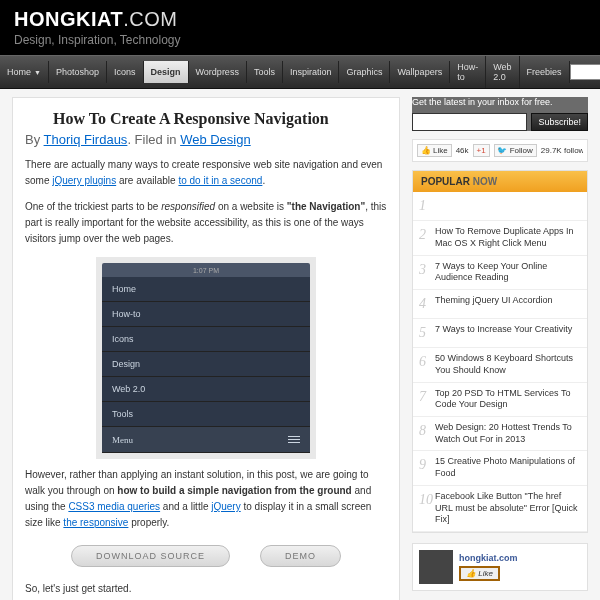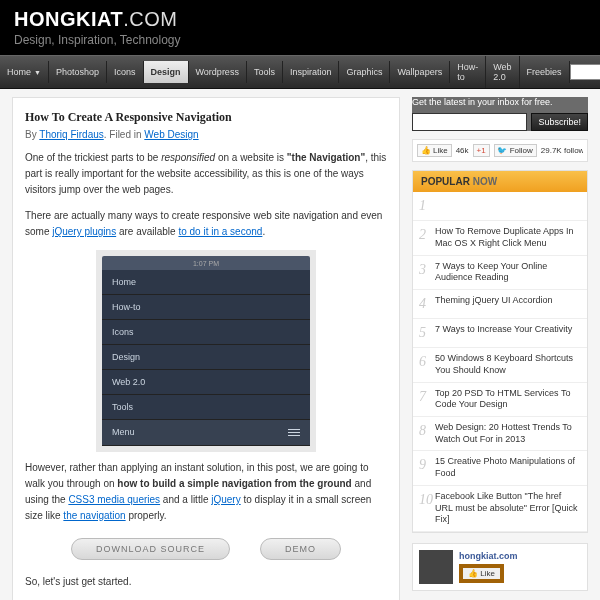--- a/index.html
+++ b/index.html
@@ -10,30 +10,30 @@
 .logo .thin { font-weight: 300; color: #ddd; text-align: right; }
 .tagline { font-size: 12px; color: #888; margin-top: 2px; }
 .nav { background: linear-gradient(#555,#2a2a2a); display: flex; align-items: center; border-top: 1px solid #666; border-bottom: 1px solid #111; }
 .nav-item { color: #ddd; font-size: 9px; padding: 6px 7px; cursor: pointer; border-right: 1px solid #222; }
 .nav-item.active { background: linear-gradient(#eee,#ccc); color: #333; font-weight: bold; }
 .nav .chev { font-size: 7px; margin-left: 3px; }
 .search { margin-left: auto; margin-right: 8px; }
 .search input { width: 80px; height: 16px; font-size: 9px; border: 1px solid #888; background: #fff; padding: 0 3px; }
 .container { display: flex; padding: 8px 12px; gap: 12px; }
 .main { flex: 1; background: #fff; padding: 12px; border: 1px solid #e0e0e0; }
-.title { font-size: 12px; font-weight: bold; font-family: Georgia, serif; color: #222; margin-bottom: 4px; }
-.byline { font-size: 10px; color: #666; margin-bottom: 10px; }
+.title { font-size: 16px; font-weight: bold; font-family: Georgia, serif; color: #222; margin-bottom: 4px; margin-left: 28px; }
+.byline { font-size: 13px; color: #666; margin-bottom: 10px; }
 .byline a { color: #0066cc; text-decoration: underline; }
 .body p { font-size: 10px; line-height: 1.6; margin-bottom: 10px; color: #333; }
 .body a { color: #0066cc; text-decoration: underline; }
 .phone { width: 220px; margin: 8px auto; background: #e8e8e8; padding: 6px; }
 .phone-top { height: 14px; background: #4a5568; border-radius: 2px 2px 0 0; display: flex; align-items: center; justify-content: center; font-size: 7px; color: #aaa; }
 .phone-menu { background: #2d3748; }
 .phone-menu div { color: #cbd5e0; font-size: 9px; padding: 7px 10px; border-bottom: 1px solid #222; }
-.phone-menu .mbtn { display: flex; justify-content: space-between; align-items: flex-start; background: #374151; }
+.phone-menu .mbtn { display: flex; justify-content: space-between; align-items: center; background: #374151; font-family: Liberation Serif, serif; }
 .hamb { display: inline-block; width: 12px; }
 .hamb span { display: block; height: 1px; background: #cbd5e0; margin: 2px 0; }
 .btns { display: flex; gap: 30px; justify-content: center; margin: 14px 0; }
 .dbtn { background: linear-gradient(#f0f0f0,#d8d8d8); border: 1px solid #bbb; border-radius: 14px; padding: 5px 24px; font-size: 9px; color: #777; cursor: pointer; letter-spacing: 1px; }
 .sidebar { width: 176px; }
 .newsletter { background: #6b6b6b; padding: 0; color: #fff; font-size: 9px; }
 .newsletter .row { display: flex; gap: 4px; margin-top: 6px; }
 .newsletter input { flex: 1; height: 18px; border: 1px solid #333; font-size: 9px; padding: 0 3px; min-width: 0; }
 .newsletter button { background: linear-gradient(#444,#222); color: #fff; border: 1px solid #111; font-size: 9px; padding: 0 6px; cursor: pointer; }
 .social { display: flex; gap: 4px; margin: 8px 0; font-size: 8px; align-items: center; background: #fff; padding: 4px; border: 1px solid #e0e0e0; }
@@ -42,21 +42,21 @@
 .pop-head { background: linear-gradient(#f9c04a,#f0a020); padding: 5px 8px; font-size: 10px; font-weight: bold; color: #333; }
 .pop-head .now { font-weight: bold; color: #666; font-size: 10px; }
 .pop-list { list-style: none; }
 .pop-list li { display: flex; border-bottom: 1px solid #eee; padding: 5px 6px; font-size: 9px; line-height: 1.3; cursor: pointer; }
 .pop-list .num { width: 16px; font-size: 14px; color: #ccc; font-family: Georgia, serif; font-style: italic; flex-shrink: 0; }
 .pop-list .ptxt { color: #333; }
 .fb-box { background: #fff; border: 1px solid #e0e0e0; margin-top: 10px; padding: 6px; font-size: 9px; }
 .fb-head { display: flex; gap: 6px; align-items: center; }
 .fb-sq { width: 34px; height: 34px; background: #444; }
 .fb-name { color: #3b5998; font-weight: bold; }
-.fb-like { display: inline-block; border: 4px solid #a16207; background: #f0f0f0; padding: 1px 5px; margin-top: 3px; font-size: 8px; }
+.fb-like { display: inline-block; border: 2px solid #a16207; background: #f0f0f0; padding: 1px 5px; margin-top: 3px; font-size: 8px; font-style: italic; }
 </style>
 </head>
 <body>
 
 <div class="page">
   <div class="header">
     <div class="logo">
       <span>HONGKIAT</span><span class="thin">.COM</span>
     </div>
     <div class="tagline">Design, Inspiration, Technology</div>
@@ -80,22 +80,22 @@
     </div>
   </div>
 
   <div class="container">
     <div class="main">
       <h1 class="title">How To Create A Responsive Navigation</h1>
       <div class="byline">
         <span>By </span><a>Thoriq Firdaus</a><span>. Filed in </span><a>Web Design</a>
       </div>
       <div class="body">
+        <p><span>There are actually many ways to create responsive web site navigation and even some </span><a>jQuery plugins</a><span> are available </span><a>to do it in a second</a><span>.</span></p>
         <p><span>One of the trickiest parts to be </span><em>responsified</em><span> on a website is </span><strong>"the Navigation"</strong><span>, this part is really important for the website accessibility, as this is one of the ways visitors jump over the web pages.</span></p>
-        <p><span>There are actually many ways to create responsive web site navigation and even some </span><a>jQuery plugins</a><span> are available </span><a>to do it in a second</a><span>.</span></p>
 
         <div class="phone">
           <div class="phone-top">
               <span>1:07 PM</span>
             </div>
           <div class="phone-menu">
             <div>Home</div>
             <div>How-to</div>
             <div>Icons</div>
             <div>Design</div>
@@ -105,21 +105,21 @@
               <span>Menu</span>
               <span class="hamb">
                   <span></span>
                   <span></span>
                   <span></span>
                 </span>
             </div>
           </div>
         </div>
 
-        <p><span>However, rather than applying an instant solution, in this post, we are going to walk you through on </span><strong>how to build a simple navigation from the ground</strong><span> and using the </span><a>CSS3 media queries</a><span> and a little </span><a>jQuery</a><span> to display it in a small screen size like </span><a>the navigation</a><span> properly.</span></p>
+        <p><span>However, rather than applying an instant solution, in this post, we are going to walk you through on </span><strong>how to build a simple navigation from the ground</strong><span> and using the </span><a>CSS3 media queries</a><span> and a little </span><a>jQuery</a><span> to display it in a small screen size like </span><a>the responsive</a><span> properly.</span></p>
 
         <div class="btns">
           <div class="dbtn">DOWNLOAD SOURCE</div>
           <div class="dbtn">DEMO</div>
         </div>
 
         <p>So, let's just get started.</p>
 
       </div>
     </div>

